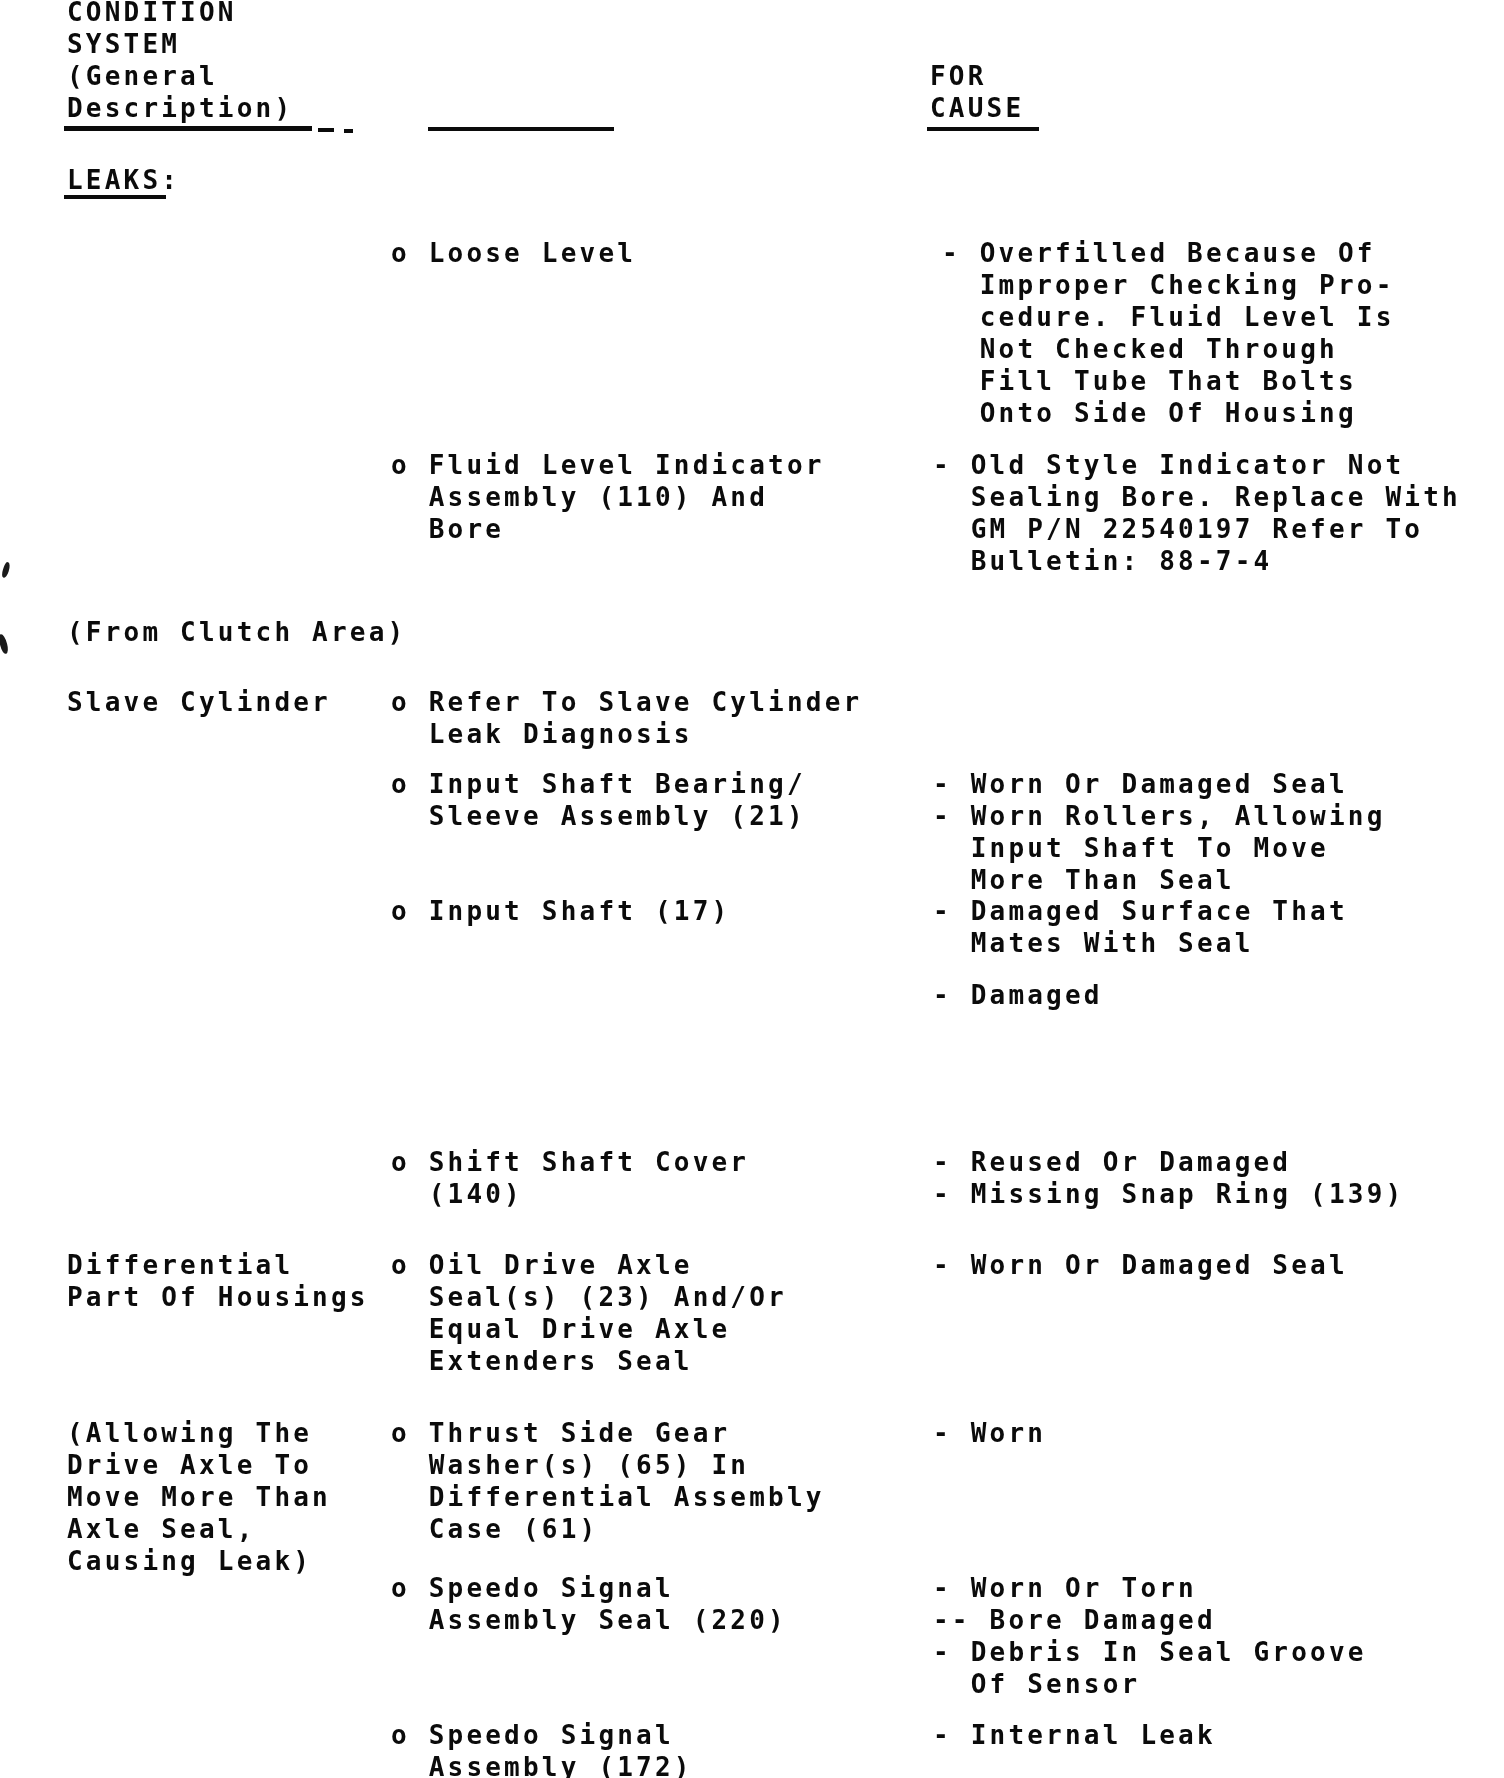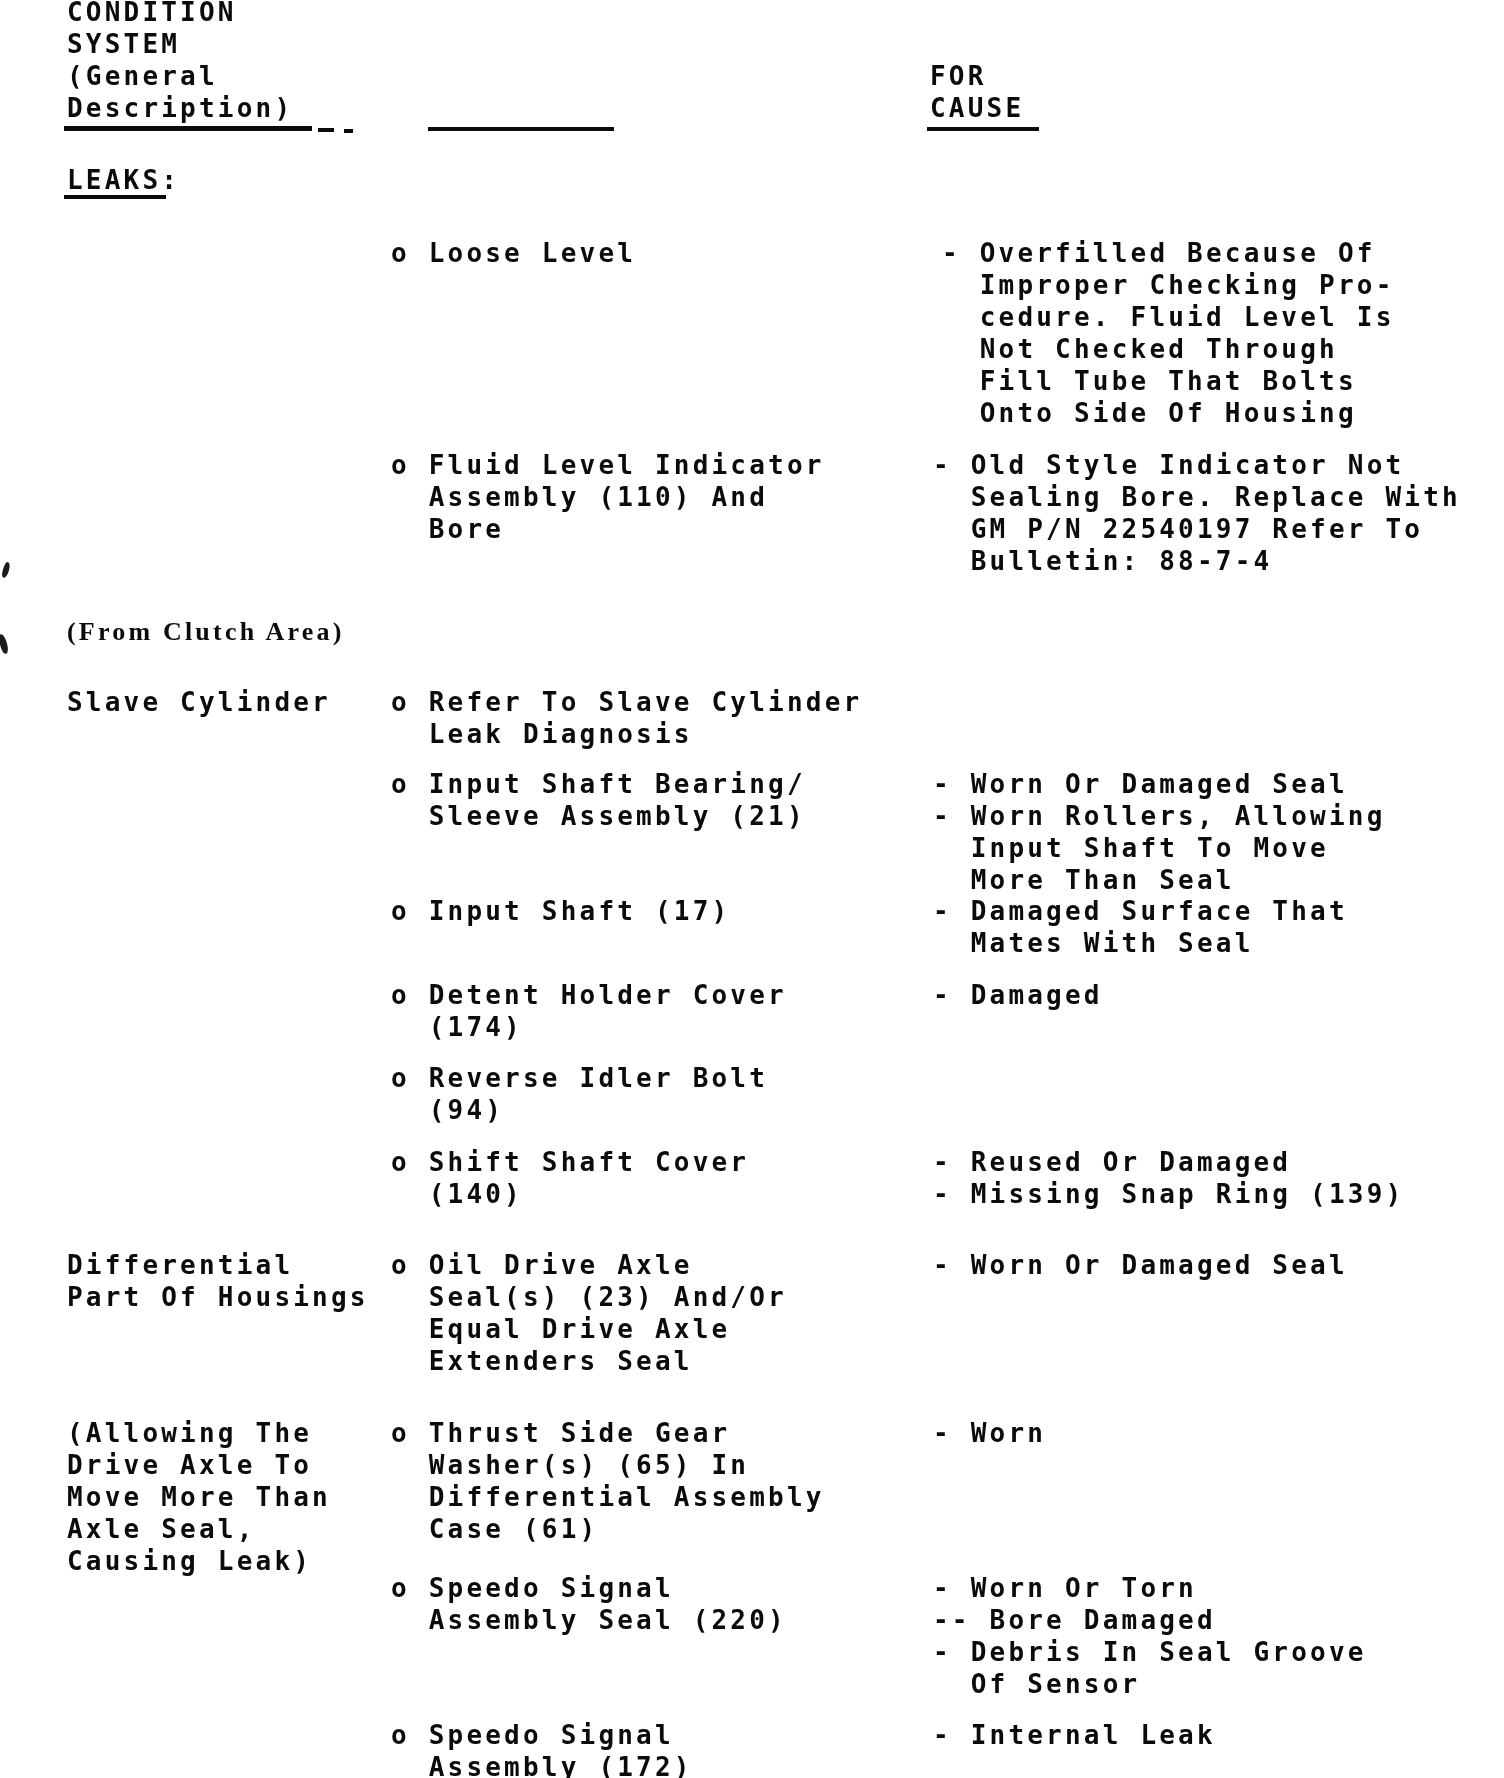--- a/index.html
+++ b/index.html
@@ -69,43 +69,39 @@
   Onto Side Of Housing</pre>
 
   <pre class="cell" style="left:391px; top:449px;">o Fluid Level Indicator
   Assembly (110) And
   Bore</pre>
   <pre class="cell" style="left:933px; top:449px;">- Old Style Indicator Not
   Sealing Bore. Replace With
   GM P/N 22540197 Refer To
   Bulletin: 88-7-4</pre>
 
-  <pre class="cell" style="left:67px; top:616px;font-family:Liberation Serif, serif;">(From Clutch Area)</pre>
+  <pre class="cell" style="left:67px; top:616px;">(From Clutch Area)</pre>
 
   <pre class="cell" style="left:67px; top:686px;">Slave Cylinder</pre>
   <pre class="cell" style="left:391px; top:686px;">o Refer To Slave Cylinder
   Leak Diagnosis</pre>
 
   <pre class="cell" style="left:391px; top:768px;">o Input Shaft Bearing/
   Sleeve Assembly (21)</pre>
   <pre class="cell" style="left:933px; top:768px;">- Worn Or Damaged Seal
 - Worn Rollers, Allowing
   Input Shaft To Move
   More Than Seal</pre>
 
   <pre class="cell" style="left:391px; top:895px;">o Input Shaft (17)</pre>
   <pre class="cell" style="left:933px; top:895px;">- Damaged Surface That
   Mates With Seal</pre>
 
-  <pre class="cell" style="left:391px; top:979px;">o Detent Holder Cover
-  (174)</pre>
   <pre class="cell" style="left:933px; top:979px;">- Damaged</pre>
 
-  <pre class="cell" style="left:391px; top:1062px;">o Reverse Idler Bolt
-  (94)</pre>
 
   <pre class="cell" style="left:391px; top:1146px;">o Shift Shaft Cover
   (140)</pre>
   <pre class="cell" style="left:933px; top:1146px;">- Reused Or Damaged
 - Missing Snap Ring (139)</pre>
 
   <pre class="cell" style="left:67px; top:1249px;">Differential
 Part Of Housings</pre>
   <pre class="cell" style="left:391px; top:1249px;">o Oil Drive Axle
   Seal(s) (23) And/Or

